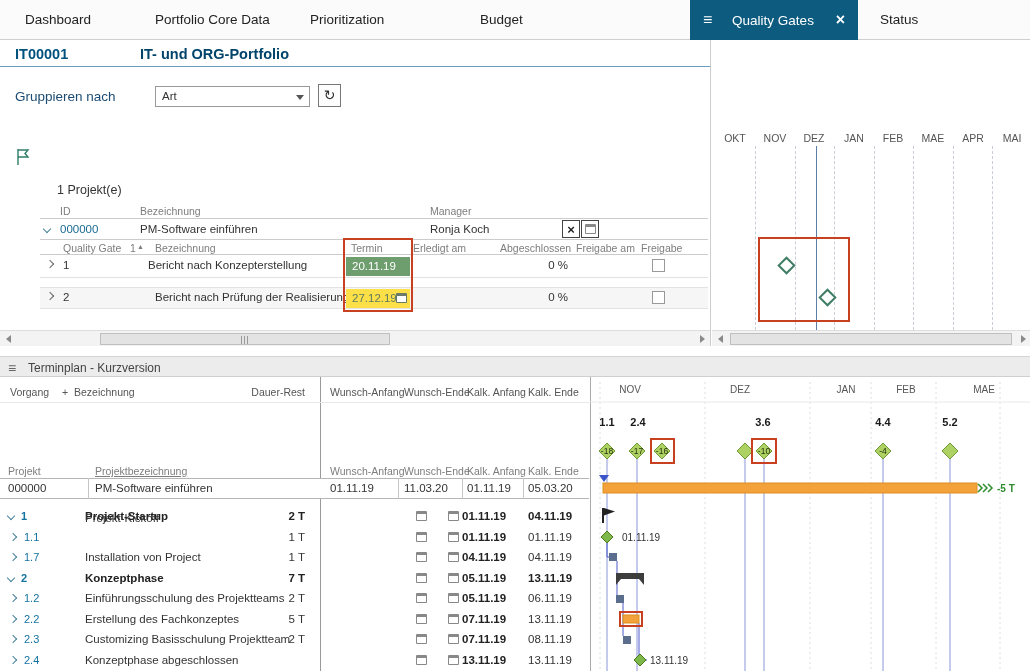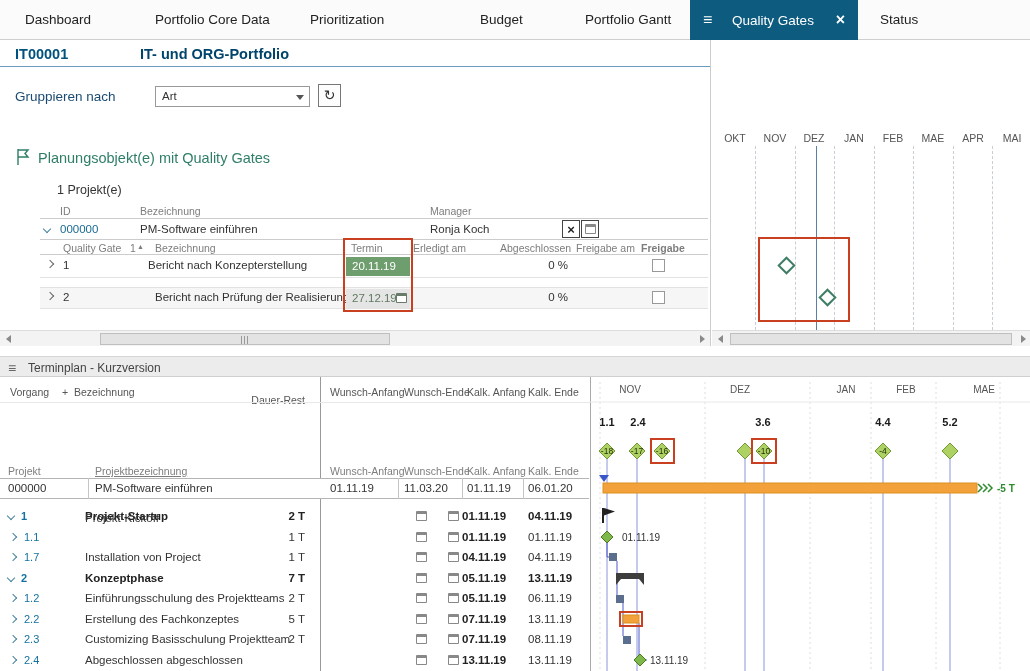--- a/index.html
+++ b/index.html
@@ -59,21 +59,20 @@
 </head>
 <body>
 
 <div id="app">
 
   <nav class="topnav">
     <span class="tab" style="left:25px">Dashboard</span>
     <span class="tab" style="left:310px">Prioritization</span>
     <span class="tab" style="left:155px">Portfolio Core Data</span>
     <span class="tab" style="left:480px">Budget</span>
-    <span class="tab" style="left:585px">Portfolio Gantt</span>
     <div class="tab-active" style="left:690px; width:168px">
       <span class="burger">≡</span>
       <span>Quality Gates</span>
       <span class="closex">×</span>
     </div>
     <span class="tab" style="left:880px">Status</span>
   </nav>
 
   <div style="position:absolute; left:0; top:40px; width:710px; height:27px; background:#fff; border-bottom:1px solid #6b9cbd;"></div>
   <span class="lbl" style="left:15px; top:46px; font-size:14.5px; font-weight:bold; color:#00527e;">IT00001</span>
@@ -84,21 +83,20 @@
     <span class="combo-val">Art</span>
     <span class="combo-arr"></span>
   </div>
   <div style="position:absolute; left:318px; top:84px; width:23px; height:23px; border:1px solid #777; background:#fdfdfd; text-align:center; line-height:21px; font-size:14px; color:#333; cursor:pointer;">
     <span>↻</span>
   </div>
 
   <svg style="position:absolute; left:14px; top:148px;" width="18" height="18" viewBox="0 0 18 18">
     <path d="M4 1 V17 M4 2 H14 L11 5.5 L14 9 H4" fill="none" stroke="#2f7e68" stroke-width="1.4"></path>
   </svg>
-  <span class="lbl" style="left:38px; top:150px; font-size:14.5px; color:#2f7e68;">Planungsobjekt(e) mit Quality Gates</span>
 
   <span class="lbl" style="left:57px; top:183px; font-size:12.5px; color:#333;">1 Projekt(e)</span>
 
   <span class="hdr-txt" style="left:60px; top:205px;">ID</span>
   <span class="hdr-txt" style="left:140px; top:205px;">Bezeichnung</span>
   <span class="hdr-txt" style="left:430px; top:205px;">Manager</span>
   <div class="hline" style="left:40px; top:218px; width:668px;"></div>
 
   <div class="row-band" style="top:218px; height:21px;"></div>
   <span class="chev chev-d" style="left:44px; top:226px;"></span>
@@ -114,37 +112,37 @@
   <div class="hline" style="left:40px; top:239px; width:668px;"></div>
 
   <span class="hdr-txt" style="left:63px; top:242px;">Quality Gate</span>
   <span class="hdr-txt" style="left:130px; top:242px;">1</span>
   <span class="hdr-txt" style="left:137px; top:243px; font-size:7px;">▲</span>
   <span class="hdr-txt" style="left:155px; top:242px;">Bezeichnung</span>
   <span class="hdr-txt" style="left:351px; top:242px;">Termin</span>
   <span class="hdr-txt" style="left:413px; top:242px;">Erledigt am</span>
   <span class="hdr-txt" style="left:500px; top:242px; width:68px; text-align:right;">Abgeschlossen</span>
   <span class="hdr-txt" style="left:576px; top:242px;">Freigabe am</span>
-  <span class="hdr-txt" style="left:641px; top:242px;font-weight:bold;">Freigabe</span>
+  <span class="hdr-txt" style="left:641px; top:242px;">Freigabe</span>
   <div class="hline" style="left:40px; top:254px; width:668px;"></div>
 
   <div class="row-band" style="top:256px; height:21px;"></div>
   <span class="chev chev-r chev-grey" style="left:47px; top:261px;"></span>
   <span class="cell-txt" style="left:63px; top:259px;">1</span>
   <span class="cell-txt" style="left:148px; top:259px;">Bericht nach Konzepterstellung</span>
   <div class="term-cell" style="left:346px; top:257px; width:64px; background:#6f9e6e; color:#fff;">20.11.19</div>
   <span class="cell-txt" style="left:510px; top:259px; width:58px; text-align:right;">0 %</span>
   <div class="cb" style="left:652px; top:259px;"></div>
   <div class="hline" style="left:40px; top:277px; width:668px; background:#e2e2e2;"></div>
 
   <div class="row-band" style="top:287px; height:22px; background:#f6f6f6; border-top:1px solid #e2e2e2; border-bottom:1px solid #e2e2e2;"></div>
   <span class="chev chev-r chev-grey" style="left:47px; top:293px;"></span>
   <span class="cell-txt" style="left:63px; top:291px;">2</span>
   <span class="cell-txt" style="left:155px; top:291px;">Bericht nach Prüfung der Realisierung</span>
-  <div class="term-cell" style="left:346px; top:289px; width:64px; background:#e5e5e5; color:#5f7a60;">27.12.19</div>
+  <div class="term-cell" style="left:346px; top:289px; width:64px; background:#fde047; color:#5f7a60;">27.12.19</div>
   <span class="cal-ic" style="left:396px; top:293px; border-color:#6a7a6a;"></span>
   <span class="cell-txt" style="left:510px; top:291px; width:58px; text-align:right;">0 %</span>
   <div class="cb" style="left:652px; top:291px;"></div>
 
   <div class="redbox" style="left:343px; top:238px; width:70px; height:74px;"></div>
 
   <div class="sb" style="left:0; top:330px; width:710px; height:16px;">
     <div class="sb-btn" style="left:0; top:0;">
         <span class="tri-l"></span>
       </div>
@@ -194,21 +192,21 @@
     <span class="lbl" style="left:8px; top:3px; font-size:14px; color:#666;">≡</span>
     <span class="lbl" style="left:28px; top:4px; font-size:12px; color:#444;">Terminplan - Kurzversion</span>
   </div>
 
   <div class="vline" style="left:320px; top:377px; height:294px; background:#999;"></div>
   <div class="vline" style="left:590px; top:377px; height:294px; background:#aaa;"></div>
 
   <span class="hdr-txt" style="left:10px; top:386px; color:#555;">Vorgang</span>
   <span class="hdr-txt" style="left:62px; top:386px; color:#555;">+</span>
   <span class="hdr-txt" style="left:74px; top:386px; color:#555;">Bezeichnung</span>
-  <span class="hdr-txt" style="left:248px; top:386px; width:57px; text-align:right; color:#555;margin-top:8px;">Dauer-Rest</span>
+  <span class="hdr-txt" style="left:248px; top:386px; width:57px; text-align:right; color:#555;">Dauer-Rest</span>
   <span class="hdr-txt" style="left:330px; top:386px; color:#555;">Wunsch-Anfang</span>
   <span class="hdr-txt" style="left:404px; top:386px; color:#555;">Wunsch-Ende</span>
   <span class="hdr-txt" style="left:467px; top:386px; color:#555;">Kalk. Anfang</span>
   <span class="hdr-txt" style="left:528px; top:386px; color:#555;">Kalk. Ende</span>
   <div class="hline" style="left:0; top:402px; width:590px; background:#e8e8e8;"></div>
 
   <span class="hdr-txt" style="left:8px; top:465px;">Projekt</span>
   <span class="hdr-txt" style="left:95px; top:465px;text-decoration:underline;">Projektbezeichnung</span>
   <span class="hdr-txt" style="left:330px; top:465px;">Wunsch-Anfang</span>
   <span class="hdr-txt" style="left:404px; top:465px;">Wunsch-Ende</span>
@@ -218,21 +216,21 @@
   <div style="position:absolute; left:0; top:478px; width:589px; height:21px; border-top:1px solid #b5b5b5; border-bottom:1px solid #b5b5b5; background:#fff;"></div>
   <div class="vline" style="left:88px;  top:478px; height:21px; background:#c5c5c5;"></div>
   <div class="vline" style="left:398px; top:478px; height:21px; background:#c5c5c5;"></div>
   <div class="vline" style="left:462px; top:478px; height:21px; background:#c5c5c5;"></div>
   <div class="vline" style="left:523px; top:478px; height:21px; background:#c5c5c5;"></div>
   <span class="cell-txt" style="left:8px; top:482px;">000000</span>
   <span class="cell-txt" style="left:95px; top:482px;">PM-Software einführen</span>
   <span class="cell-txt" style="left:330px; top:482px;">01.11.19</span>
   <span class="cell-txt" style="left:404px; top:482px;">11.03.20</span>
   <span class="cell-txt" style="left:467px; top:482px;">01.11.19</span>
-  <span class="cell-txt" style="left:528px; top:482px;">06.01.20</span>
+  <span class="cell-txt" style="left:528px; top:482px;">05.03.20</span>
 
   <div>
     <span class="chev chev-d" style="left:8px; top:513px;"></span>
     <span class="num-txt bold" style="left:21px; top:510px; color:#1472a0;">1</span>
     <span class="cell-txt bold" style="left:85px; top:510px;">Projekt-Startup</span>
     <span class="cell-txt bold" style="left:255px; top:510px; width:50px; text-align:right;">2 T</span>
     <span class="cal-ic" style="left:416px; top:511px;"></span>
     <span class="cal-ic" style="left:448px; top:511px;"></span>
     <span class="cell-txt bold" style="left:462px; top:510px;">01.11.19</span>
     <span class="cell-txt bold" style="left:528px; top:510px;">04.11.19</span>
@@ -300,21 +298,21 @@
     <span class="cell-txt" style="left:255px; top:633px; width:50px; text-align:right;">2 T</span>
     <span class="cal-ic" style="left:416px; top:634px;"></span>
     <span class="cal-ic" style="left:448px; top:634px;"></span>
     <span class="cell-txt bold" style="left:462px; top:633px;">07.11.19</span>
     <span class="cell-txt" style="left:528px; top:633px;">08.11.19</span>
   </div>
 
   <div>
     <span class="chev chev-r" style="left:10px; top:657px;"></span>
     <span class="num-txt" style="left:24px; top:654px;">2.4</span>
-    <span class="cell-txt" style="left:85px; top:654px;">Abgeschlossen abgeschlossen</span>
+    <span class="cell-txt" style="left:85px; top:654px;">Konzeptphase abgeschlossen</span>
     <span class="cal-ic" style="left:416px; top:655px;"></span>
     <span class="cal-ic" style="left:448px; top:655px;"></span>
     <span class="cell-txt bold" style="left:462px; top:654px;">13.11.19</span>
     <span class="cell-txt" style="left:528px; top:654px;">13.11.19</span>
   </div>
 
   <svg width="440" height="294" viewBox="0 0 440 294" style="position:absolute; left:590px; top:377px;">
     <g stroke="#dadfe5" stroke-dasharray="2,3">
       <line x1="10" y1="5" x2="10" y2="294"></line>
       <line x1="115" y1="5" x2="115" y2="294"></line>

